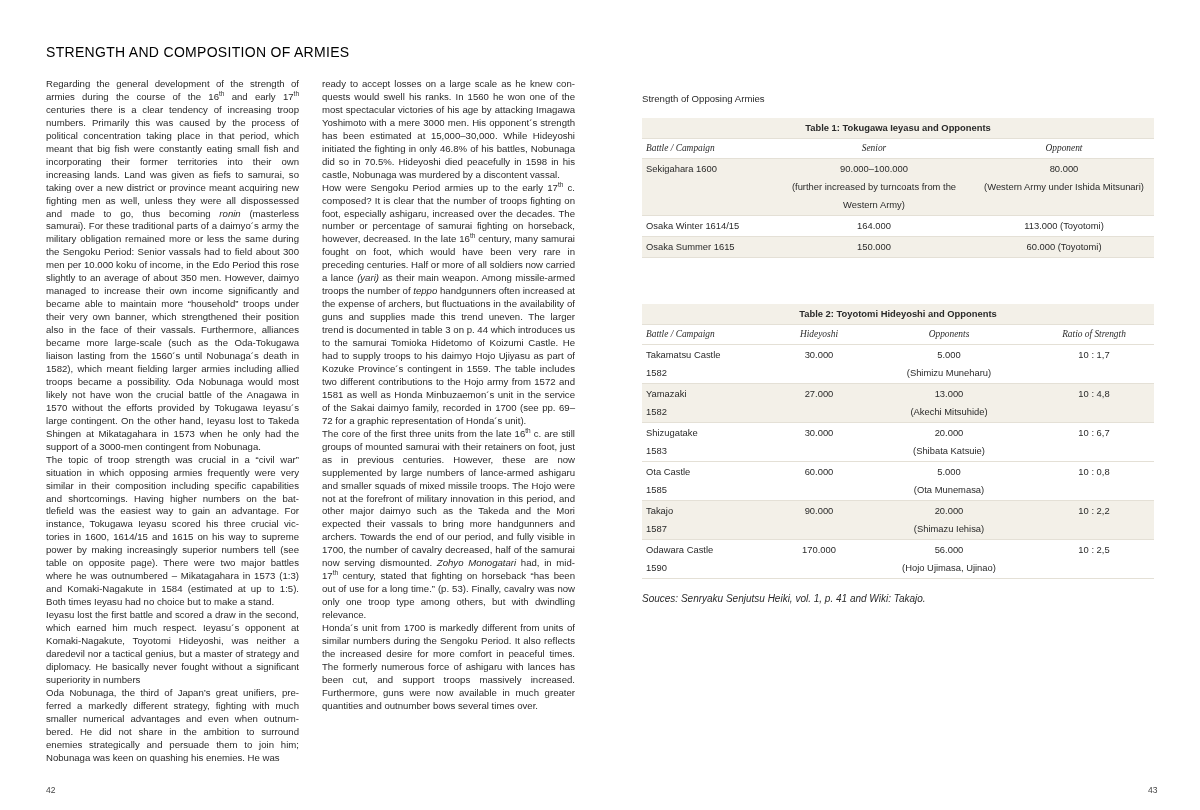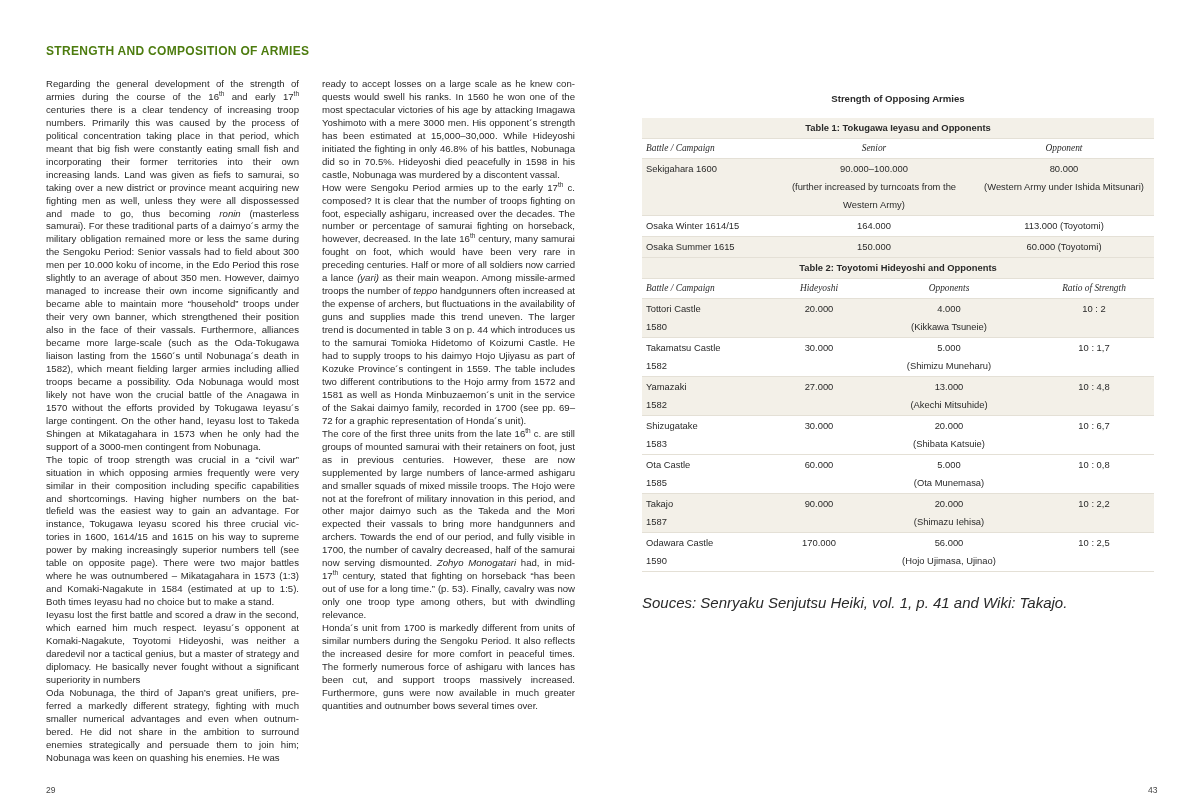--- a/index.html
+++ b/index.html
@@ -1,40 +1,40 @@
 <!DOCTYPE html>
 <html><head>
 <meta charset="utf-8">
 <style>
   html, body { margin:0; padding:0; }
   body { width:1200px; height:810px; background:#ffffff; position:relative; overflow:hidden;
          font-family:"Liberation Sans", sans-serif; color:#222; }
-  .heading { position:absolute; left:46px; top:44px; font-size:12px; font-weight:bold;
-             letter-spacing:0.3px; color:#4d7c0f; }
+  .heading { position:absolute; left:46px; top:44px; font-size:14px; font-weight:normal;
+             letter-spacing:0.3px; color:#000000; }
   .col { position:absolute; top:78px; width:253px; font-size:9.6px; line-height:12.95px;
          text-align:justify; color:#2a2a2a; hyphens:manual; }
   .col p { margin:0; }
   .col1 { left:46px; }
   .col2 { left:322px; }
   sup { font-size:6.5px; line-height:0; vertical-align:super; }
   .pageno { position:absolute; top:785px; font-size:8.5px; color:#444; }
   .pn-left { left:46px; }
   .pn-right { left:1148px; }
   .tables { position:absolute; left:642px; top:88px; width:512px; font-size:9.4px; color:#2a2a2a; }
-  .main-title { text-align:center; font-weight:bold; font-size:9.6px; height:22px; line-height:22px; margin-bottom:8px; }
+  .main-title { text-align:left; font-weight:normal; font-size:9.6px; height:22px; line-height:22px; margin-bottom:8px; }
   table { width:100%; border-collapse:collapse; }
   td, th { padding:0 4px; vertical-align:top; font-weight:normal; }
   tr { border-bottom:1px solid #e4e0d6;padding-left:28px; }
   tr.shade { background:#f3f0e8; }
   .ttl td { text-align:center; font-weight:bold; height:20px; line-height:20px; }
   .hdr td { font-style:italic; height:19px; line-height:19px;font-family:Liberation Serif, serif; }
   .r td { line-height:18px; padding-top:1px; padding-bottom:1px; }
   .c { text-align:center; }
-  .t2 { }
-  .source { margin-top:22px; font-style:italic; font-size:15px; }
+  .t2 { margin-top:46px; }
+  .source { margin-top:14px; font-style:italic; font-size:10px; }
 </style>
 </head>
 <body>
 
 <div class="heading">STRENGTH AND COMPOSITION OF ARMIES</div>
 
 <div class="col col1">
   <p>Regarding the general development of the strength of armies during the course of the 16<sup>th</sup> and early 17<sup>th</sup> centuries there is a clear tendency of increasing troop numbers. Primarily this was caused by the process of political concentration taking place in that period, which meant that big fish were constantly eating small fish and incorporating their former territories into their own increasing lands. Land was given as fiefs to samurai, so taking over a new district or province meant acquiring new fighting men as well, unless they were all dispos­sessed and made to go, thus becoming <i>ronin</i> (master­less samurai). For these traditional parts of a daimyo´s army the military obligation remained more or less the same during the Sengoku Period: Senior vassals had to field about 300 men per 10.000 koku of income, in the Edo Period this rose slightly to an average of about 350 men. However, daimyo managed to increase their own income significantly and became able to maintain more “household” troops under their very own banner, which strengthened their position also in the face of their vassals. Furthermore, alliances became more large-scale (such as the Oda-Tokugawa liaison lasting from the 1560´s until Nobunaga´s death in 1582), which meant fielding larger armies including allied troops became a possibility. Oda Nobunaga would most likely not have won the crucial battle of the Anagawa in 1570 without the efforts provided by Tokugawa Ieyasu´s large contin­gent. On the other hand, Ieyasu lost to Takeda Shingen at Mikatagahara in 1573 when he only had the support of a 3000-men contingent from Nobunaga.</p>
   <p>The topic of troop strength was crucial in a “civil war” situation in which opposing armies frequently were very similar in their composition including specific capabilities and shortcomings. Having higher numbers on the bat­tlefield was the easiest way to gain an advantage. For instance, Tokugawa Ieyasu scored his three crucial vic­tories in 1600, 1614/15 and 1615 on his way to supreme power by making increasingly superior numbers tell (see table on opposite page). There were two major battles where he was outnumbered – Mikatagahara in 1573 (1:3) and Komaki-Nagakute in 1584 (estimated at up to 1:5). Both times Ieyasu had no choice but to make a stand.</p>
   <p>Ieyasu lost the first battle and scored a draw in the second, which earned him much respect. Ieyasu´s oppo­nent at Komaki-Nagakute, Toyotomi Hideyoshi, was nei­ther a daredevil nor a tactical genius, but a master of strategy and diplomacy. He basically never fought with­out a significant superiority in numbers</p>
@@ -96,26 +96,20 @@
       <td colspan="4">Table 2: Toyotomi Hideyoshi and Opponents</td>
     </tr>
     <tr class="hdr">
       <td>Battle / Campaign</td>
       <td class="c">Hideyoshi</td>
       <td class="c">Opponents</td>
       <td class="c">Ratio of Strength</td>
     </tr>
     </tbody>
       <tbody id="t2body">
-        <tr class="r shade">
-          <td><span>Tottori Castle</span><br><span>1580</span></td>
-          <td class="c">20.000</td>
-          <td class="c"><span>4.000</span><br><span>(Kikkawa Tsuneie)</span></td>
-          <td class="c">10 : 2</td>
-        </tr>
         <tr class="r">
           <td><span>Takamatsu Castle</span><br><span>1582</span></td>
           <td class="c">30.000</td>
           <td class="c"><span>5.000</span><br><span>(Shimizu Muneharu)</span></td>
           <td class="c">10 : 1,7</td>
         </tr>
         <tr class="r shade">
           <td><span>Yamazaki</span><br><span>1582</span></td>
           <td class="c">27.000</td>
           <td class="c"><span>13.000</span><br><span>(Akechi Mitsuhide)</span></td>
@@ -144,14 +138,14 @@
           <td class="c">170.000</td>
           <td class="c"><span>56.000</span><br><span>(Hojo Ujimasa, Ujinao)</span></td>
           <td class="c">10 : 2,5</td>
         </tr>
       </tbody>
   </table>
 
   <div class="source">Souces: Senryaku Senjutsu Heiki, vol. 1, p. 41 and Wiki: Takajo.</div>
 </div>
 
-<div class="pageno pn-left">29</div>
+<div class="pageno pn-left">42</div>
 <div class="pageno pn-right">43</div>
 
 </body></html>

